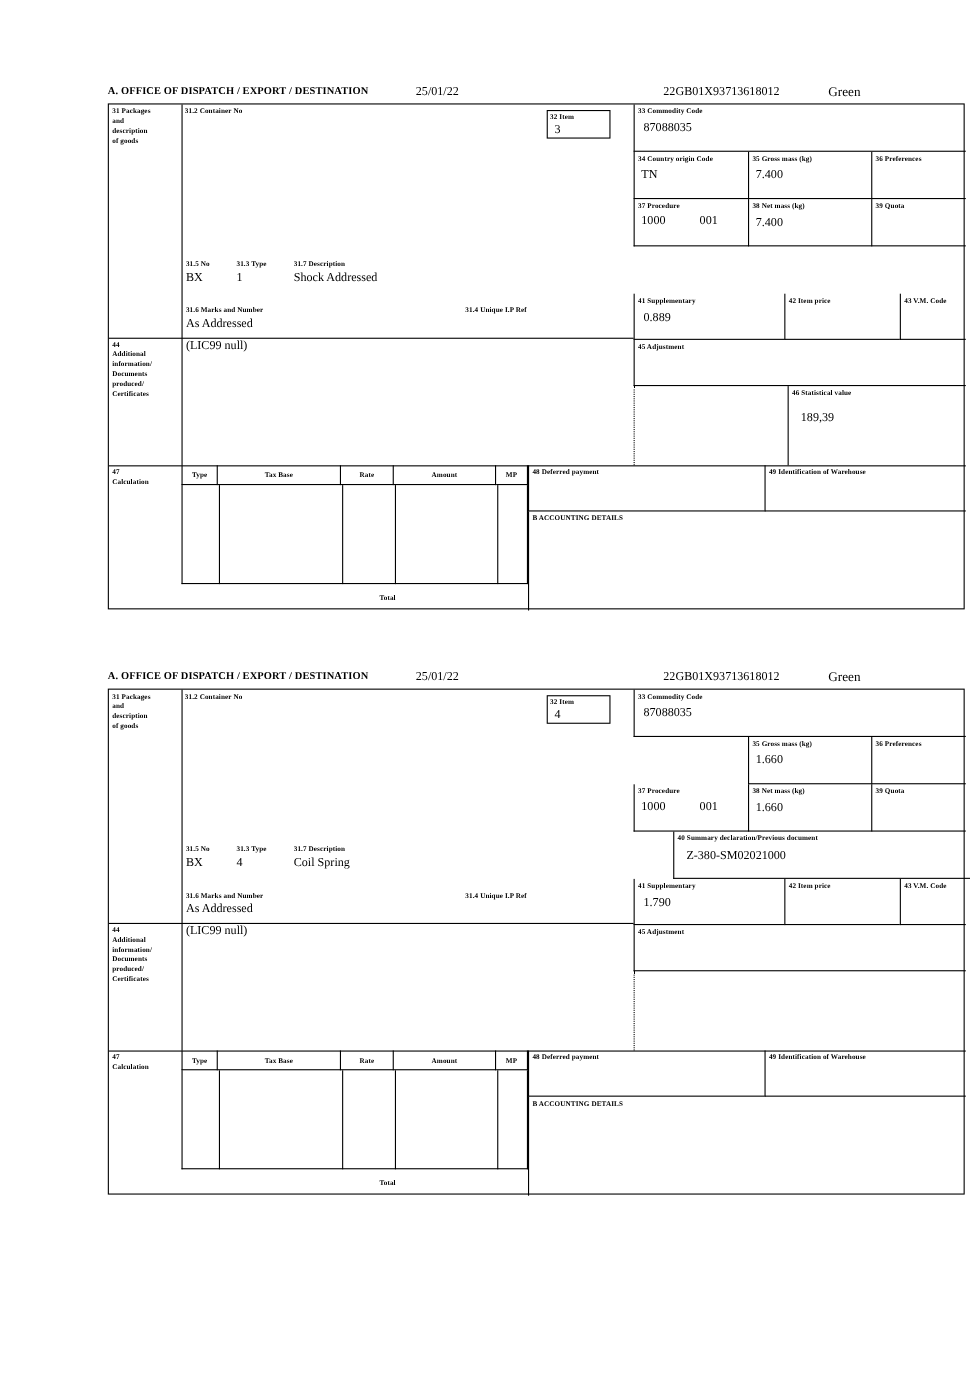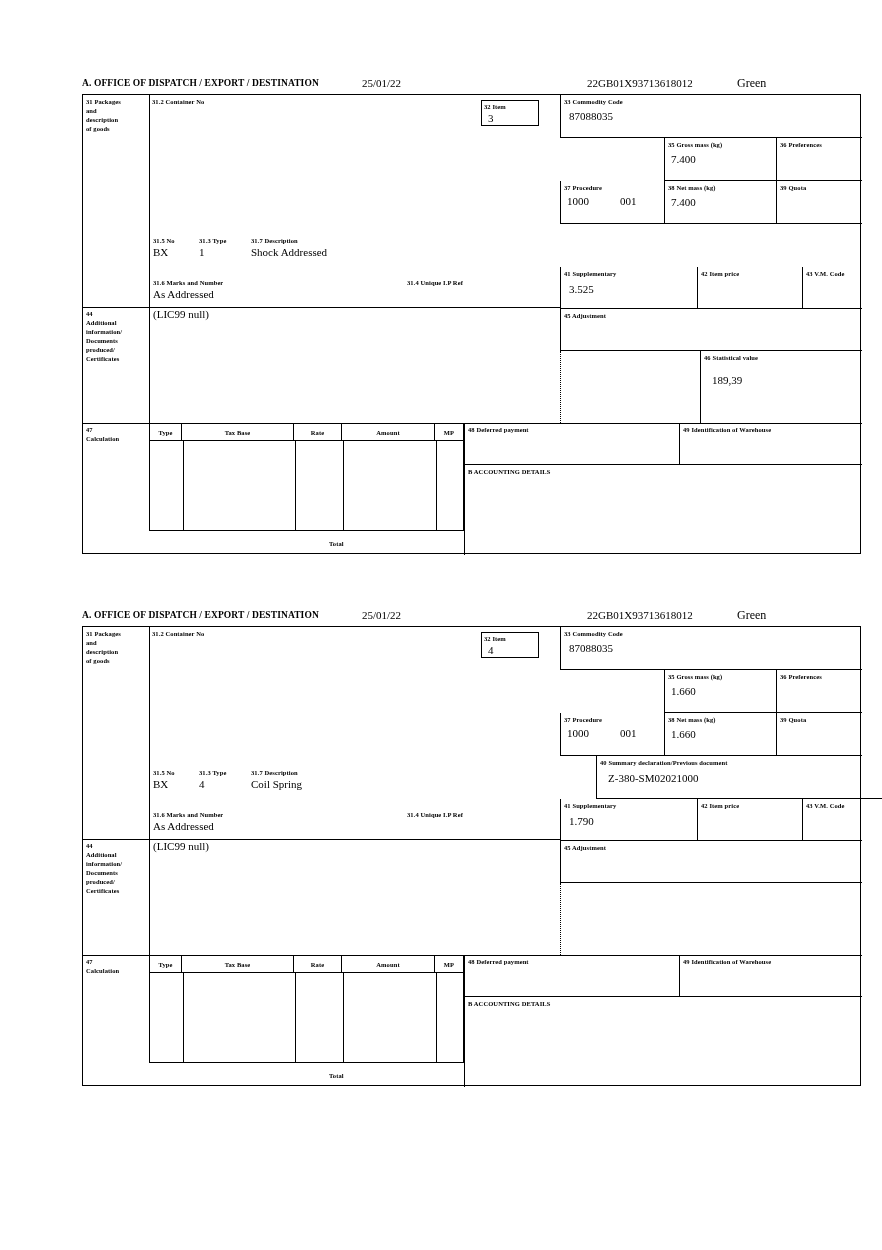--- a/index.html
+++ b/index.html
@@ -9,21 +9,21 @@
   }
   body {
     width: 882px;
     height: 1250px;
     font-family: "Liberation Serif", serif;
     color: #000000;
     position: relative;
   }
   .page {
     position: absolute;
-    left: 0;
+    left: 16px;
     top: 0;
     width: 744px;
     height: 1250px;
   }
   .sheet {
     position: absolute;
     left: 82px;
     width: 779px;
   }
   .sheet-1 { top: 78px; }
@@ -178,20 +178,24 @@
         <div class="lbl">produced/</div>
         <div class="lbl">Certificates</div>
       </div>
       <div class="box val" style="left:70px;top:213px;width:400px;height:18px;">(LIC99 null)</div>
 
       <div class="box bl bb pad" style="left:477px;top:0;width:302px;height:43px;">
         <div class="lbl">33 Commodity Code</div>
         <div class="val" style="padding-left:5px;padding-top:4px;">87088035</div>
       </div>
 
+      <div class="box bl bb pad" style="left:477px;top:43px;width:104px;height:43px;">
+        <div class="lbl">34 Country origin Code</div>
+        <div class="val" style="padding-left:3px;padding-top:4px;">TN</div>
+      </div>
       <div class="box bl bb pad" style="left:581px;top:43px;width:112px;height:43px;">
         <div class="lbl">35 Gross mass (kg)</div>
         <div class="val" style="padding-left:3px;padding-top:4px;">7.400</div>
       </div>
       <div class="box bl bb pad" style="left:693px;top:43px;width:86px;height:43px;">
         <div class="lbl">36 Preferences</div>
         <div class="val" style="padding-left:3px;padding-top:4px;"></div>
       </div>
 
       <div class="box bl bb pad" style="left:477px;top:86px;width:104px;height:43px;">
@@ -206,21 +210,21 @@
         <div class="val" style="padding-left:3px;padding-top:4px;">7.400</div>
       </div>
       <div class="box bl bb pad" style="left:693px;top:86px;width:86px;height:43px;">
         <div class="lbl">39 Quota</div>
         <div class="val" style="padding-left:3px;padding-top:4px;"></div>
       </div>
 
 
       <div class="box bl bb pad" style="left:477px;top:172px;width:137px;height:42px;">
         <div class="lbl">41 Supplementary</div>
-        <div class="val" style="padding-left:5px;padding-top:5px;">3.525</div>
+        <div class="val" style="padding-left:5px;padding-top:5px;">0.889</div>
       </div>
       <div class="box bl bb pad" style="left:614px;top:172px;width:105px;height:42px;">
         <div class="lbl">42 Item price</div>
         <div class="val" style="padding-left:3px;padding-top:5px;"></div>
       </div>
       <div class="box bl bb pad" style="left:719px;top:172px;width:60px;height:42px;">
         <div class="lbl">43 V.M. Code</div>
         <div class="val" style="padding-left:3px;padding-top:5px;"></div>
       </div>
 

